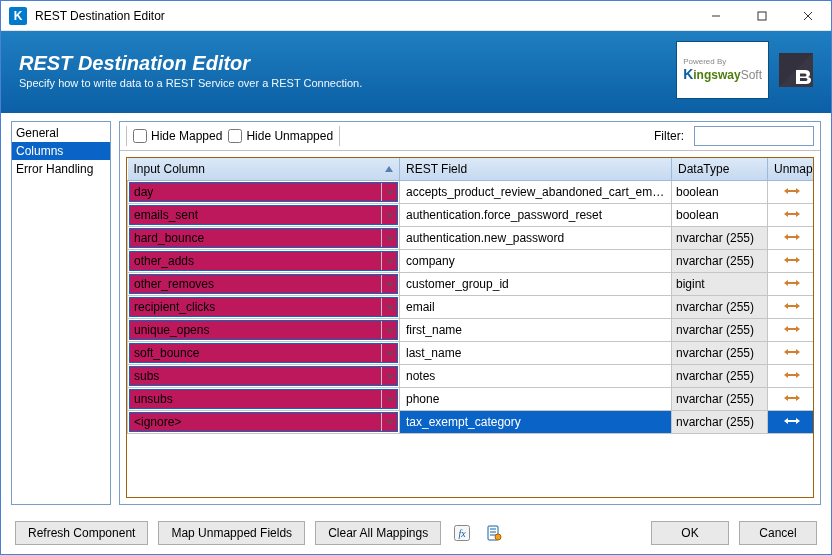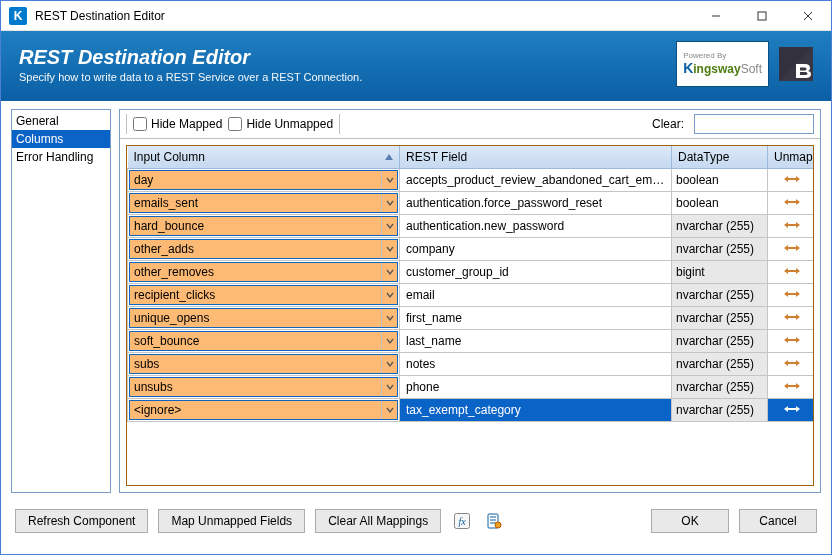--- a/index.html
+++ b/index.html
@@ -45,21 +45,21 @@
     padding: 10px 18px 14px 18px;
     display: flex;
     align-items: center;
     justify-content: space-between;
   }
   .banner h1 { margin: 0 0 2px 0; font-size: 20px; font-weight: 600; font-style: italic; }
   .banner p { margin: 0; font-size: 11px; opacity: 0.95; }
   .banner-logos { display: flex; align-items: center; gap: 10px; }
   .kslogo {
     background: #fff;
-    padding: 10px 6px;
+    padding: 16px 6px;
     border: 1px solid #0a4f80;
     font-size: 10px;
     display: flex;
     flex-direction: column;
     line-height: 1.1;
   }
   .kslogo .pb { color: #888; font-size: 8px; }
   .kslogo .brand { font-weight: bold; }
   .kslogo .brand .k { color: #0b5fa5; font-size: 14px; }
   .kslogo .brand .rest { color: #4d7c0f; font-size: 12px; }
@@ -164,21 +164,21 @@
     vertical-align: middle;
   }
   td.input-cell {
     padding: 1px;
   }
   .input-combo {
     border: 1px solid #1066be;
     height: 20px;
     display: flex;
     align-items: center;
-    background: #fdba74;
+    background: #be185d;
   }
   .input-combo .val {
     flex: 1;
     padding: 0 4px;
     white-space: nowrap;
     overflow: hidden;
   }
   .input-combo .dd {
     width: 16px;
     height: 100%;
@@ -291,21 +291,21 @@
       <label class="chkwrap">
         <input type="checkbox" style="">
         <span>Hide Mapped</span>
       </label>
       <label class="chkwrap">
         <input type="checkbox" style="">
         <span>Hide Unmapped</span>
       </label>
       <div class="sep"></div>
       <div class="flex"></div>
-      <span class="filter-label">Clear:</span>
+      <span class="filter-label">Filter:</span>
       <input class="filter-input" type="text" style="">
     </div>
 
     <div class="grid">
       <table>
         <colgroup>
           <col class="c-input">
             <col class="c-rest">
             <col class="c-type">
             <col class="c-unmap">

